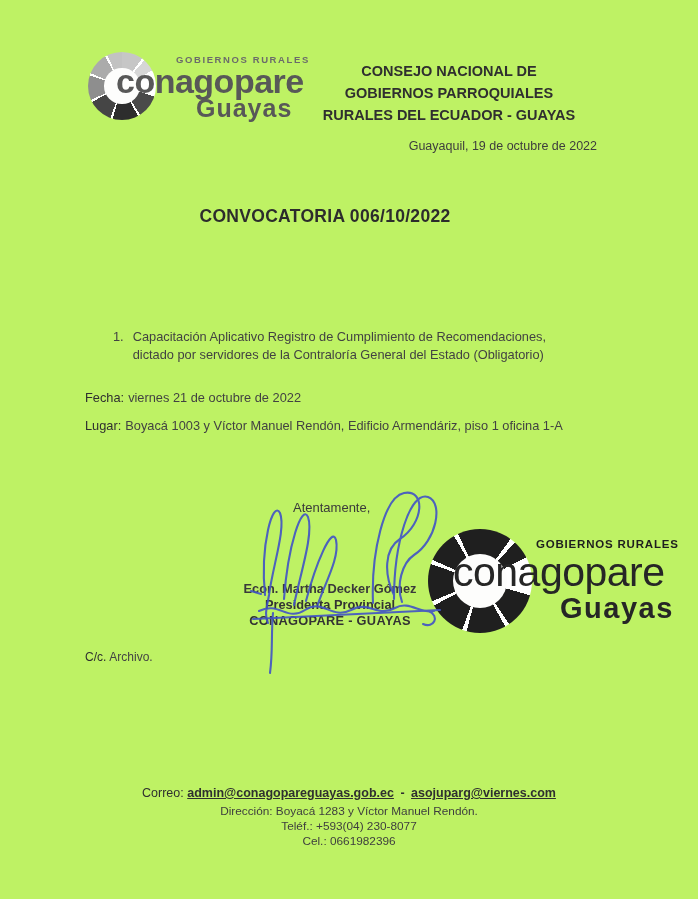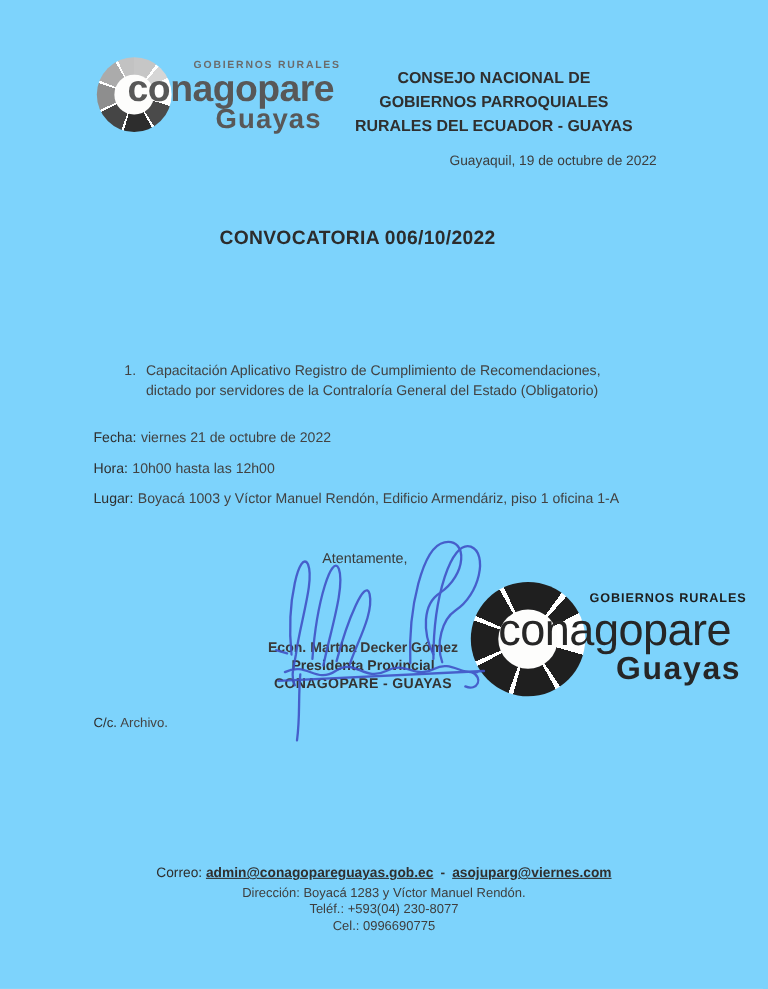--- a/index.html
+++ b/index.html
@@ -1,20 +1,20 @@
 <!DOCTYPE html>
 <html><head>
 <meta charset="utf-8">
 <style>
   html,body{margin:0;padding:0;background:#e9e9e9;}
   .page{
     position:relative;
     width:698px;height:899px;
     margin:0 auto;
-    background:#7dd3fc;
+    background:#bef264;
     font-family:"Liberation Sans", sans-serif;
     color:#3f3f3f;
     overflow:hidden;
   }
   
   .ring{
     position:absolute;border-radius:50%;
     background:conic-gradient(
       #c6c6c6 0deg 36deg,#ffffff 36deg 41deg,
       #d6d6d6 41deg 63deg,#ffffff 63deg 108deg,
@@ -135,23 +135,20 @@
   <div class="list-item">
     <span class="num">1.</span>
     <span class="li-text">Capacitación Aplicativo Registro de Cumplimiento de Recomendaciones, dictado por servidores de la Contraloría General del Estado (Obligatorio)</span>
   </div>
 
   <div class="details">
     <div class="detail">
       <span class="b">Fecha:</span><span>viernes 21 de octubre de 2022</span>
     </div>
     <div class="detail">
-      <span class="b">Hora:</span><span>10h00 hasta las 12h00</span>
-    </div>
-    <div class="detail">
       <span class="b">Lugar:</span><span>Boyacá 1003 y Víctor Manuel Rendón, Edificio Armendáriz, piso 1 oficina 1-A</span>
     </div>
   </div>
 
   <div class="closing">Atentamente,</div>
 
   <svg class="signature-svg" width="205" height="195" viewBox="0 0 205 195" fill="none">
     <g stroke="#4153c6" stroke-width="2.1" stroke-linecap="round" fill="none" opacity="0.9">
       <path d="M 22,112 C 17,62 30,16 37,30 C 43,45 30,82 26,112 C 24,124 21,132 25,140"></path>
       <path d="M 41,116 C 45,62 59,20 65,34 C 71,50 57,92 51,122"></path>
@@ -185,16 +182,16 @@
 
   <footer class="doc-footer">
     <div class="f-mail">
       <span class="b">Correo:</span>
       <span class="f-link">admin@conagopareguayas.gob.ec</span>
       <span class="f-sep">-</span>
       <span class="f-link">asojuparg@viernes.com</span>
     </div>
     <div class="f-line">Dirección: Boyacá 1283 y Víctor Manuel Rendón.</div>
     <div class="f-line">Teléf.: +593(04) 230-8077</div>
-    <div class="f-line">Cel.: 0996690775</div>
+    <div class="f-line">Cel.: 0661982396</div>
   </footer>
 
 </div>
 
 </body></html>

